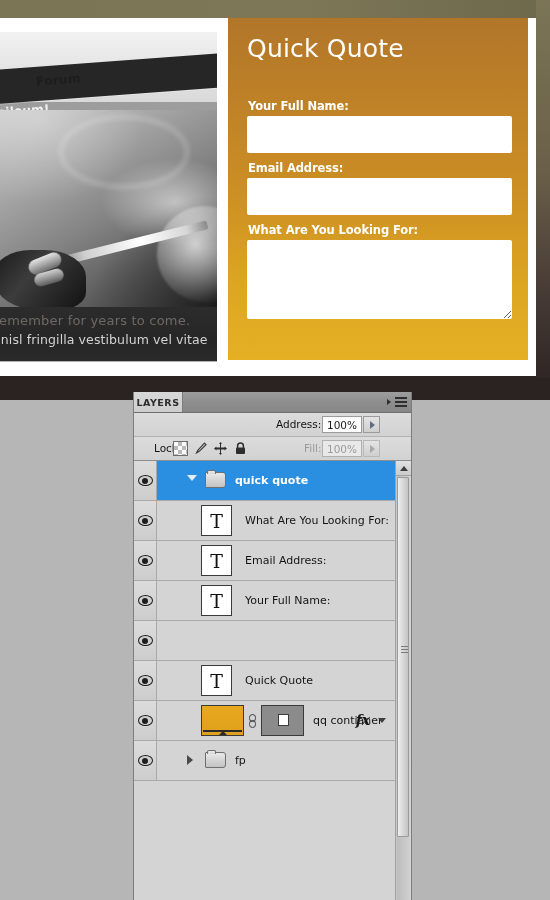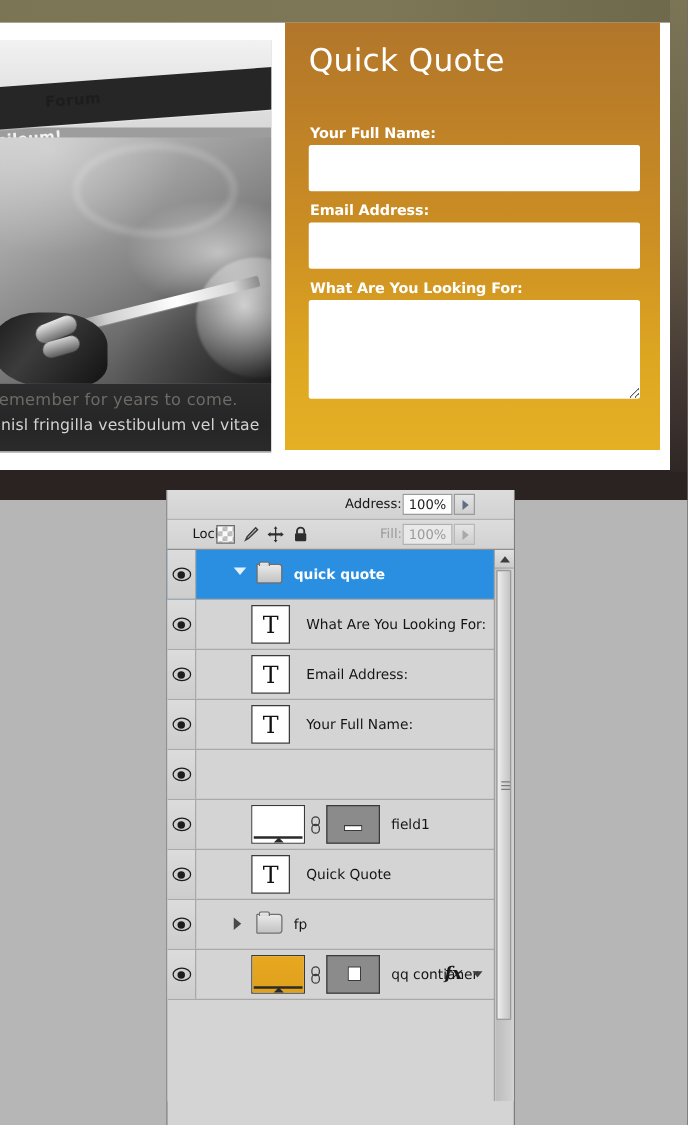--- a/index.html
+++ b/index.html
@@ -253,20 +253,29 @@
   </div>
 
   <div class="olive-right"></div>
 </div>
 
 <div class="brownband"></div>
 <div id="desktop"></div>
 
 <div id="panel">
 
+  <div class="tabbar">
+    <div class="tab">LAYERS</div>
+    <div class="panelmenu">
+      <span class="tri"></span>
+      <span class="ln" style="top:1px"></span>
+      <span class="ln" style="top:5px"></span>
+      <span class="ln" style="top:9px"></span>
+    </div>
+  </div>
 
   <div class="blendrow">
     <div class="oplabel">Address:</div>
     <div class="opbox">100%</div>
     <div class="opstep"></div>
   </div>
 
   <div class="lockrow">
     <div class="locklabel">Lock:</div>
 
@@ -356,55 +365,22 @@
           </div>
         </div>
         <div class="row">
           <div class="eyecell">
             <span class="eye">
               <span class="ball"></span>
               <span class="pup"></span>
             </span>
           </div>
           <div class="body">
-            <span class="pthumb " style="left:44px">
-              <span class="inner"></span>
-              <span class="baseline"></span>
-              <span class="caret"></span>
-            </span>
-            <span class="link" style="left:92px"></span>
-            <span class="mthumb" style="left:104px">
-              <span class="wrect" style="left:13px;top:15px;width:15px;height:5px;"></span>
-            </span>
-            <span class="lname" style="left:156px">field1</span>
-          </div>
-        </div>
-        <div class="row">
-          <div class="eyecell">
-            <span class="eye">
-              <span class="ball"></span>
-              <span class="pup"></span>
-            </span>
-          </div>
-          <div class="body">
             <span class="tthumb" style="left:44px">T</span>
             <span class="lname" style="left:88px">Quick Quote</span>
-          </div>
-        </div>
-        <div class="row">
-          <div class="eyecell">
-            <span class="eye">
-              <span class="ball"></span>
-              <span class="pup"></span>
-            </span>
-          </div>
-          <div class="body">
-            <span class="disc closed" style="left:30px"></span>
-            <span class="folder" style="left:48px"></span>
-            <span class="lname" style="left:78px">fp</span>
           </div>
         </div>
         <div class="row">
           <div class="eyecell">
             <span class="eye">
               <span class="ball"></span>
               <span class="pup"></span>
             </span>
           </div>
           <div class="body">
@@ -413,20 +389,33 @@
               <span class="baseline"></span>
               <span class="caret"></span>
             </span>
             <span class="link" style="left:92px"></span>
             <span class="mthumb" style="left:104px">
               <span class="wrect" style="left:16px;top:8px;width:11px;height:12px;"></span>
             </span>
             <span class="lname" style="left:156px">qq contianer</span>
             <span class="fx">fx</span>
             <span class="fxar"></span>
+          </div>
+        </div>
+        <div class="row">
+          <div class="eyecell">
+            <span class="eye">
+              <span class="ball"></span>
+              <span class="pup"></span>
+            </span>
+          </div>
+          <div class="body">
+            <span class="disc closed" style="left:30px"></span>
+            <span class="folder" style="left:48px"></span>
+            <span class="lname" style="left:78px">fp</span>
           </div>
         </div>
       </div>
 
     <div class="vscroll">
       <div class="up"></div>
       <div class="track"></div>
       <div class="thumb">
         <div class="grip">
           <i style="top:0"></i>

